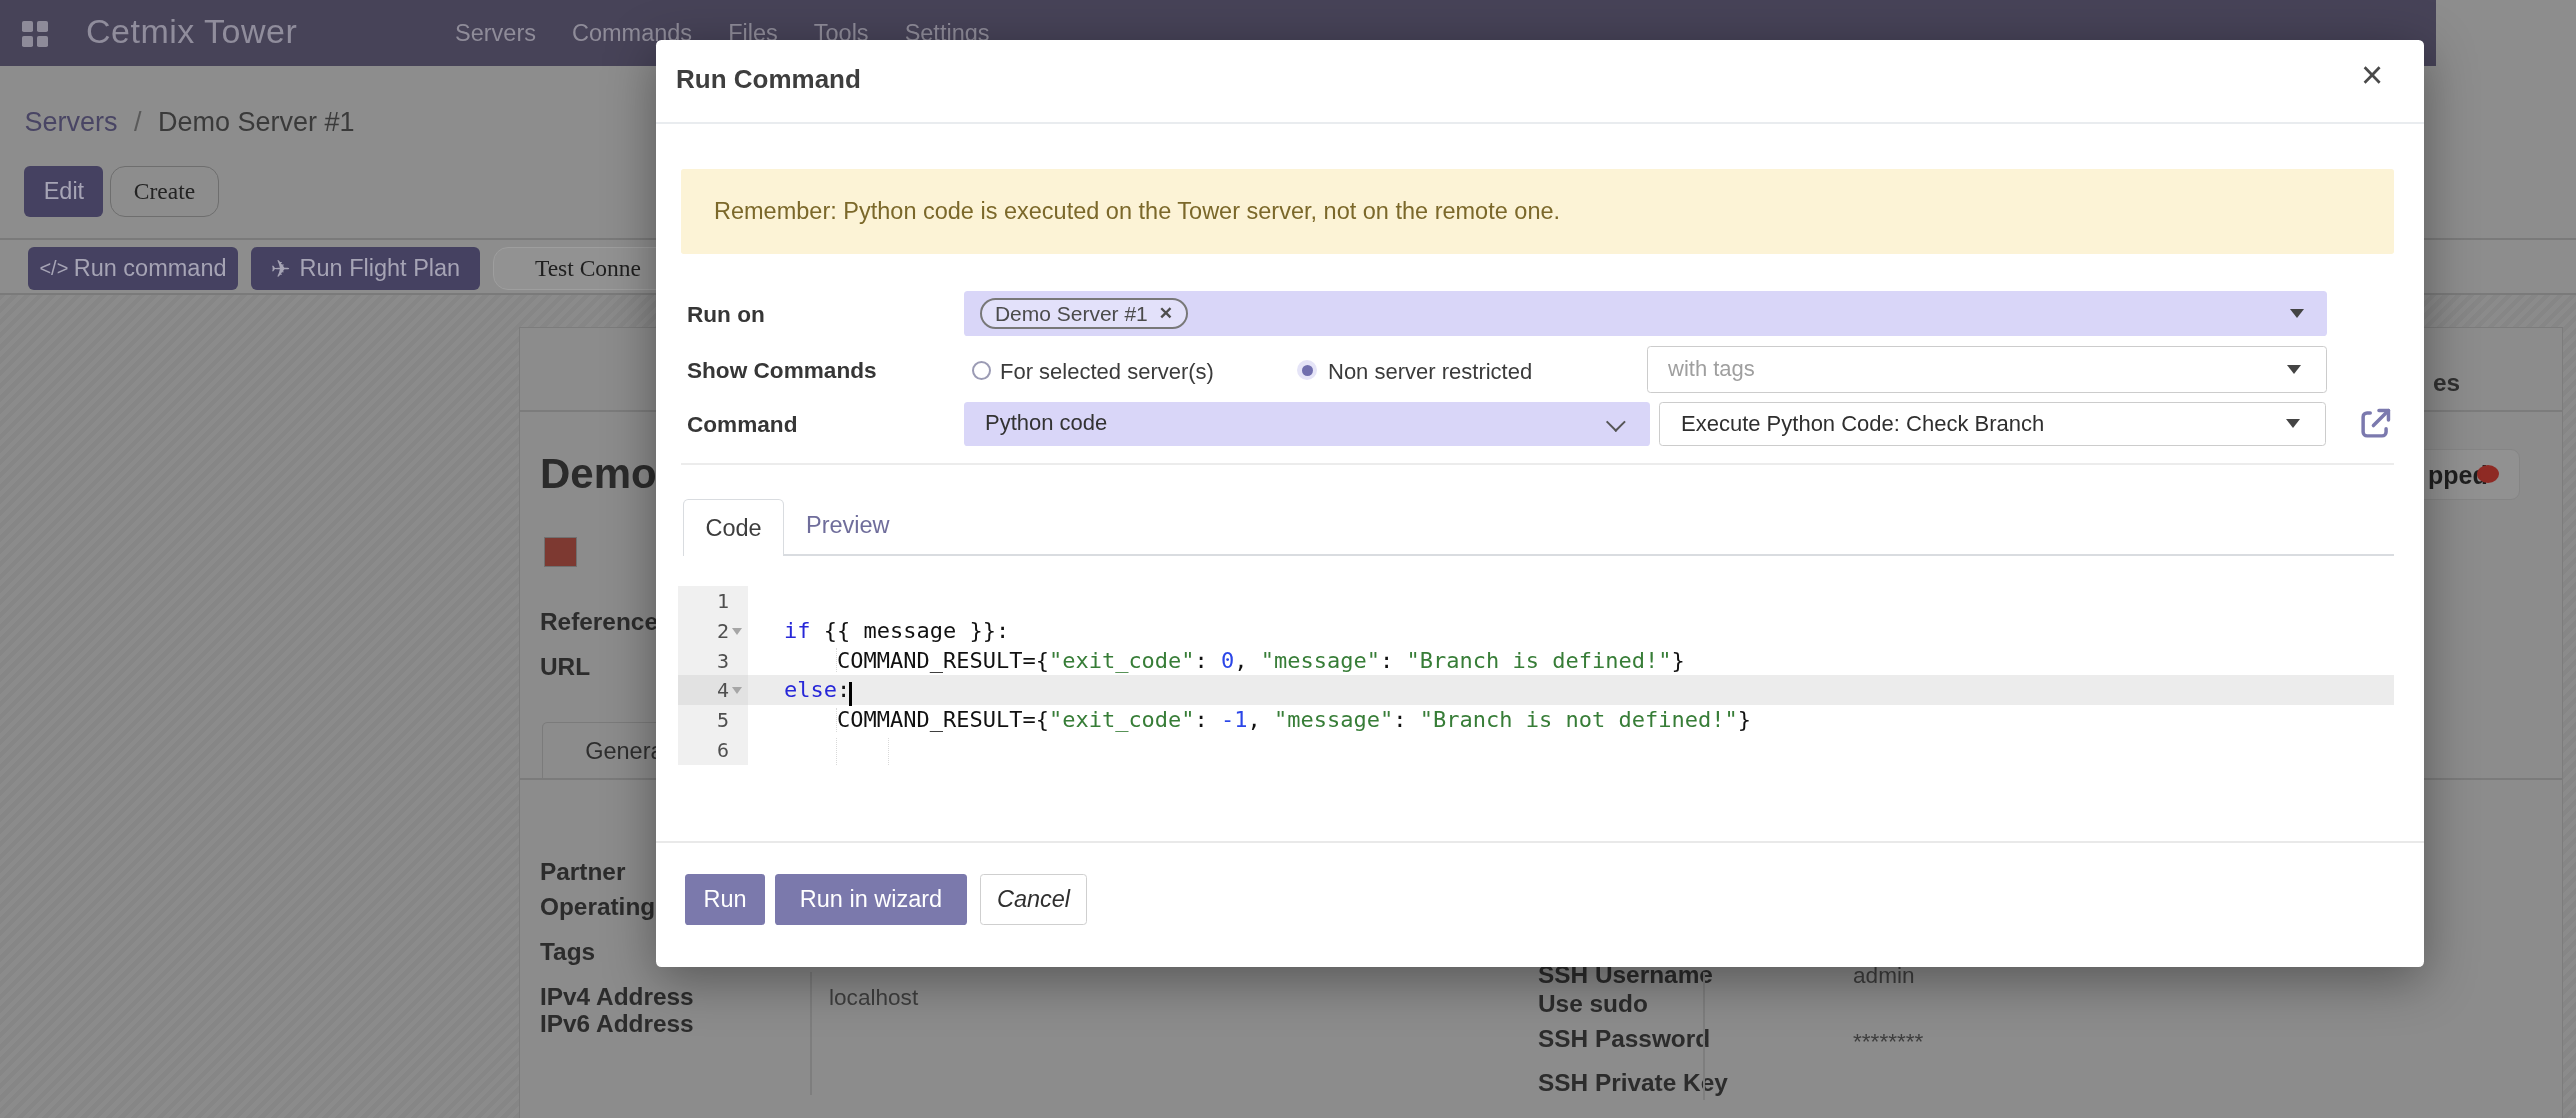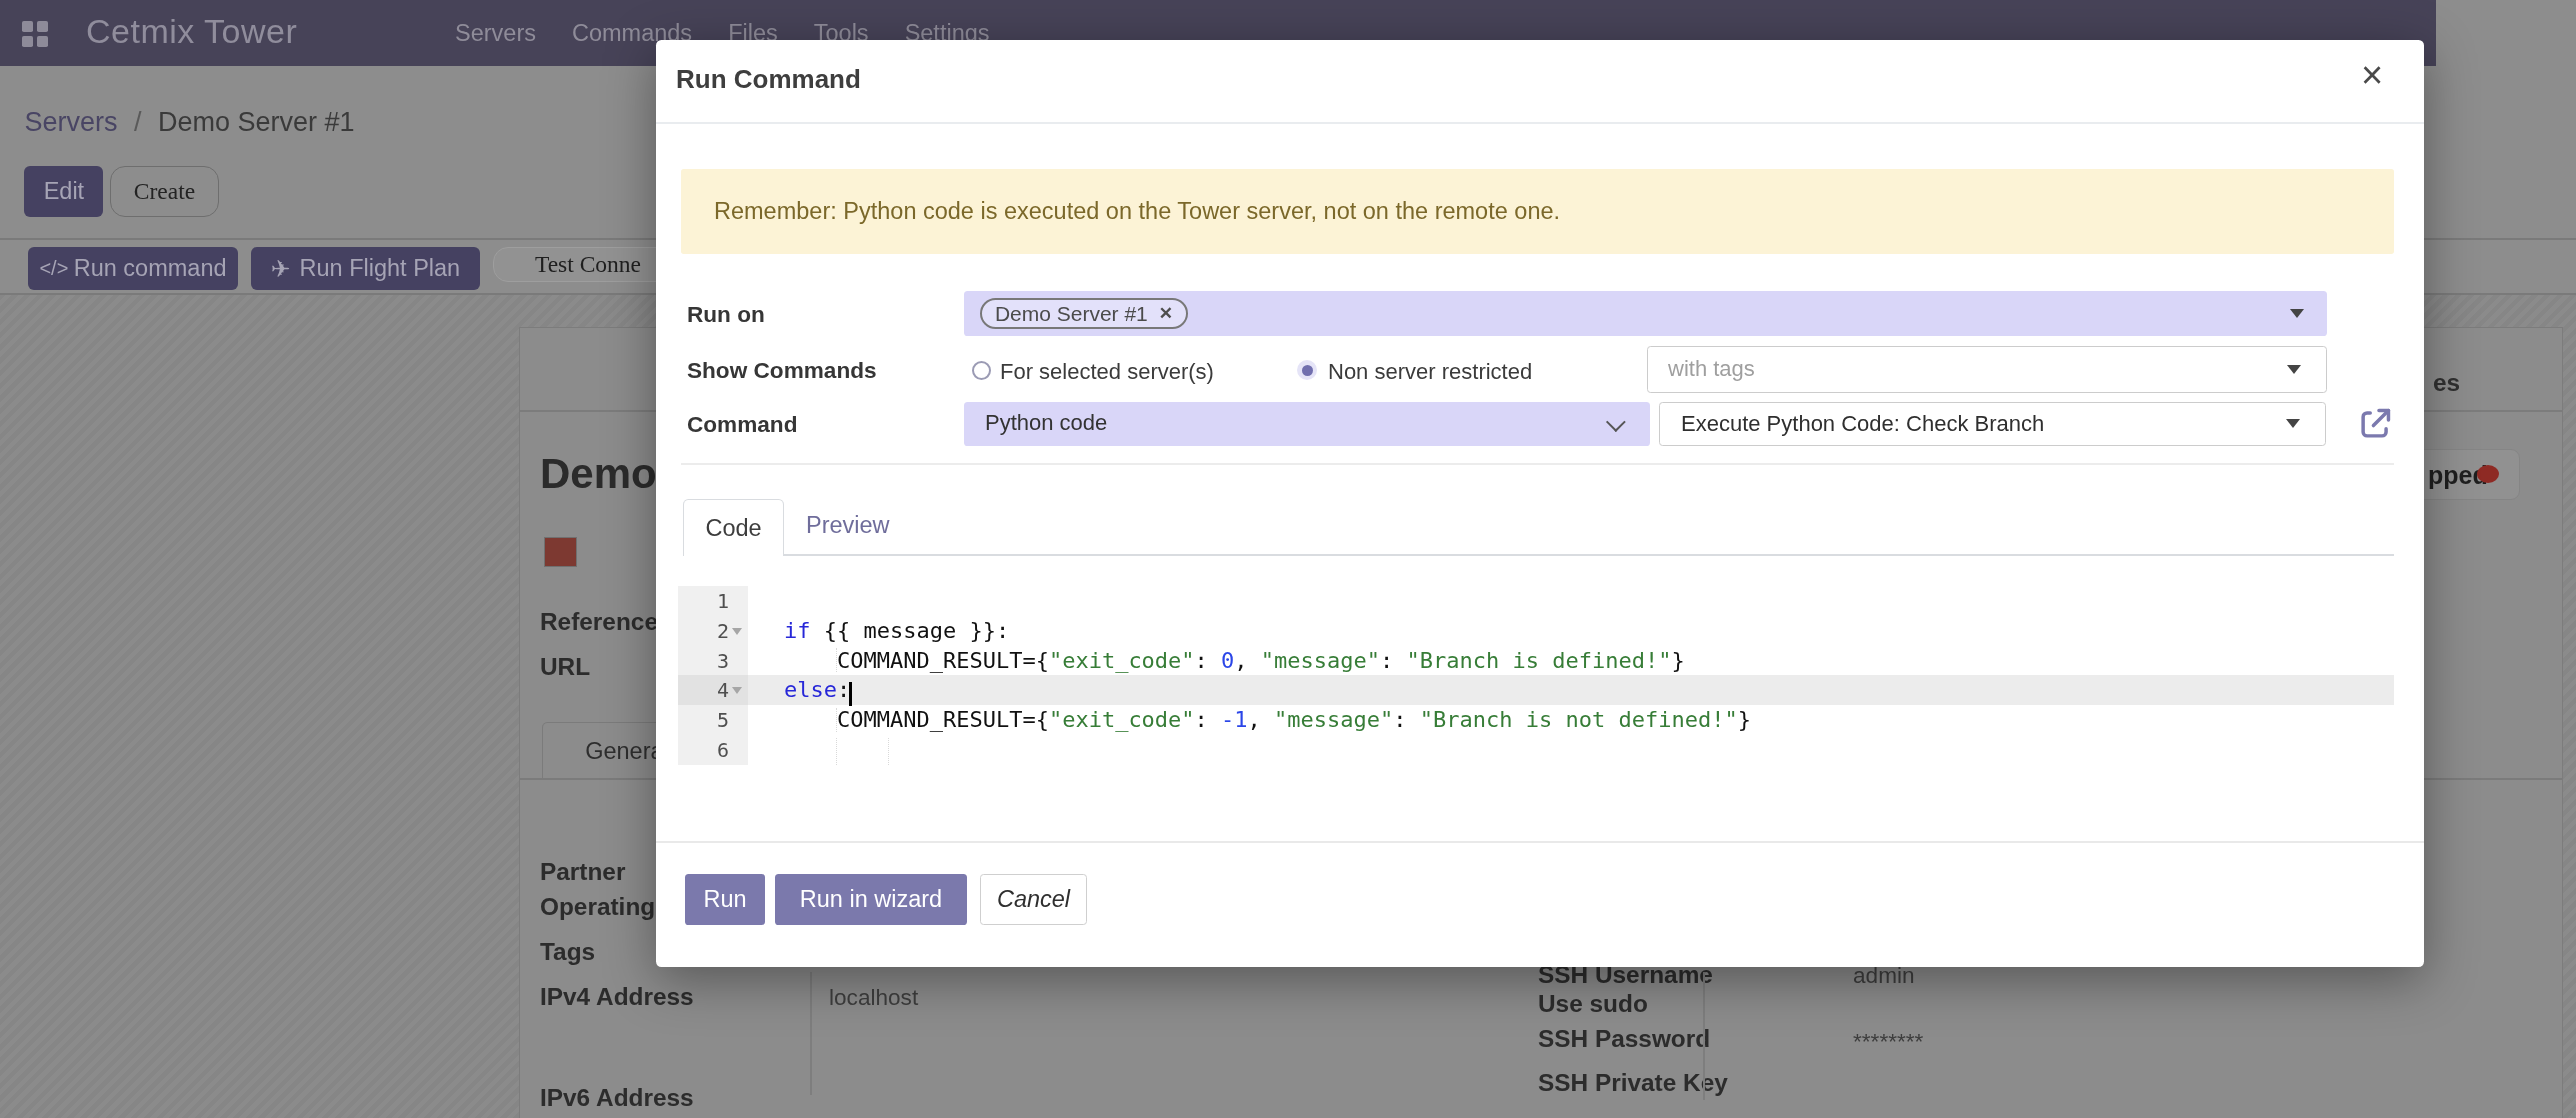--- a/index.html
+++ b/index.html
@@ -130,21 +130,21 @@
   <div class="abs hline" style="left:0;top:238px;width:2576px;height:1.8px;"></div>
 
   <button class="abs btn-dim-primary" style="left:28px;top:247px;width:210px;height:43px;gap:5.4px;">
     <span style="font-size:20px;">&lt;/&gt;</span>
     <span>Run command</span>
   </button>
   <button class="abs btn-dim-primary" style="left:251px;top:247px;width:229px;height:43px;gap:9px;">
     <span style="font-size:23.5px;">✈</span>
     <span>Run Flight Plan</span>
   </button>
-  <button class="abs btn-dim-white" style="left:493px;top:247px;width:190px;height:35px;">Test Conne</button>
+  <button class="abs btn-dim-white" style="left:493px;top:247px;width:190px;height:43px;">Test Conne</button>
 
   <div class="abs hline" style="left:0;top:293px;width:2576px;height:1.8px;"></div>
 
   <div class="abs sheet"></div>
   <div class="abs hline" style="left:520px;top:410px;width:2042px;height:1.8px;background:#7c7c7c;"></div>
   <div class="abs sheet-label" style="left:2433px;top:369px;font-weight:600;color:#303030;">es</div>
 
   <div class="abs status-btn">
     <span class="status-text">pped</span>
     <span class="status-dot"></span>
@@ -157,21 +157,21 @@
   <div class="abs sheet-label" style="left:540px;top:653px;">URL</div>
 
   <div class="abs general-tab">General</div>
   <div class="abs hline" style="left:520px;top:778px;width:2042px;height:1.8px;background:#7b7b7b;"></div>
 
   <div class="abs sheet-label" style="left:540px;top:858px;">Partner</div>
   <div class="abs sheet-label" style="left:540px;top:893px;">Operating</div>
   <div class="abs sheet-label" style="left:540px;top:938px;">Tags</div>
   <div class="abs sheet-label" style="left:540px;top:983px;">IPv4 Address</div>
   <div class="abs sheet-value" style="left:829px;top:985px;">localhost</div>
-  <div class="abs sheet-label" style="left:540px;top:1084px;">IPv6 Address</div>
+  <div class="abs sheet-label" style="left:540px;top:1010px;">IPv6 Address</div>
   <div class="abs vdiv" style="left:810px;top:972px;height:123px;"></div>
 
   <div class="abs sheet-label" style="left:1538px;top:961px;">SSH Username</div>
   <div class="abs sheet-value" style="left:1853px;top:963px;">admin</div>
   <div class="abs sheet-label" style="left:1538px;top:990px;">Use sudo</div>
   <div class="abs sheet-label" style="left:1538px;top:1025px;">SSH Password</div>
   <div class="abs sheet-value" style="left:1853px;top:1029px;">********</div>
   <div class="abs sheet-label" style="left:1538px;top:1069px;">SSH Private Key</div>
   <div class="abs vdiv" style="left:1703px;top:972px;height:128px;"></div>
 

